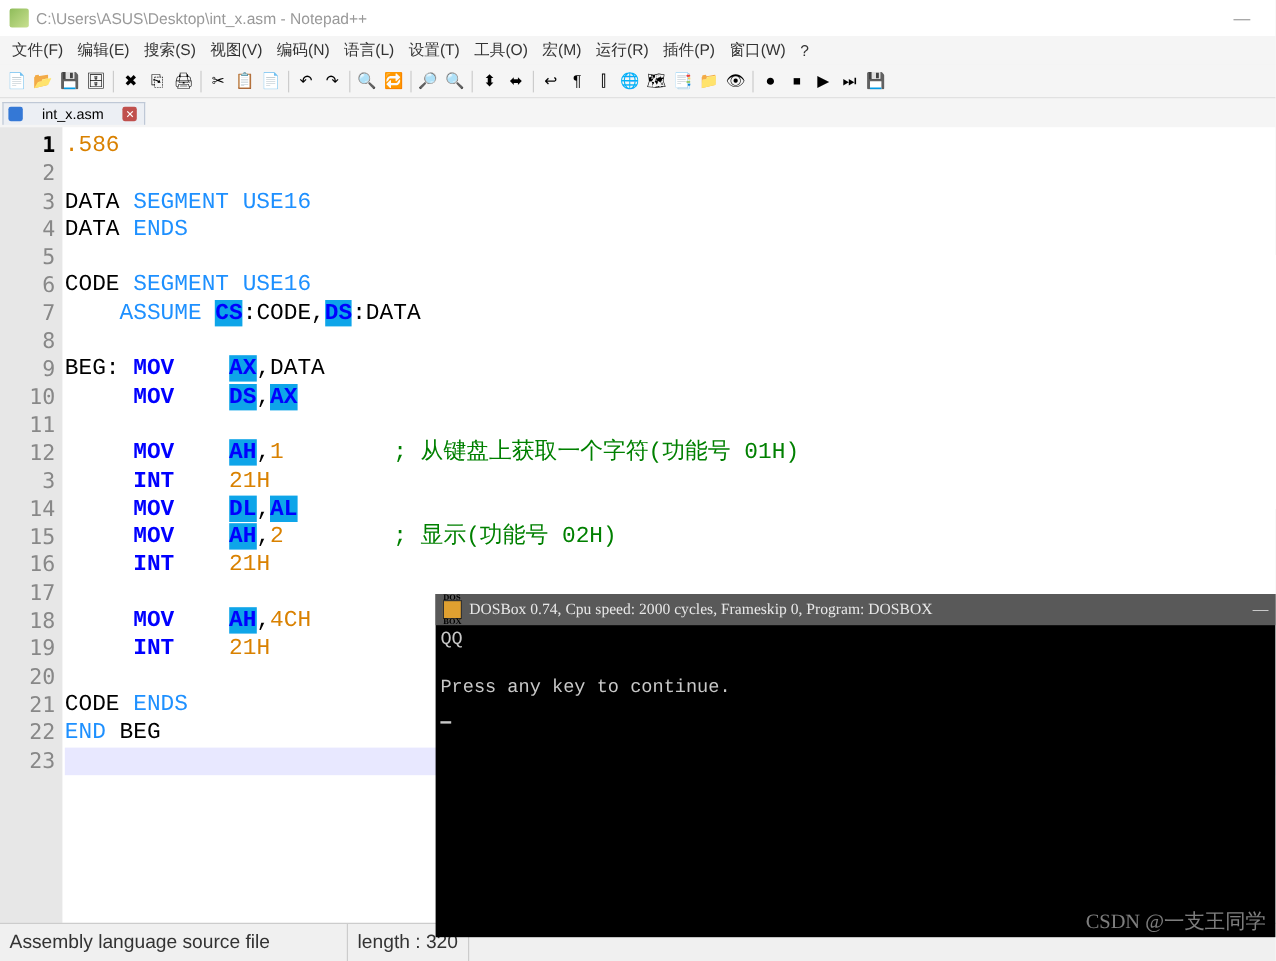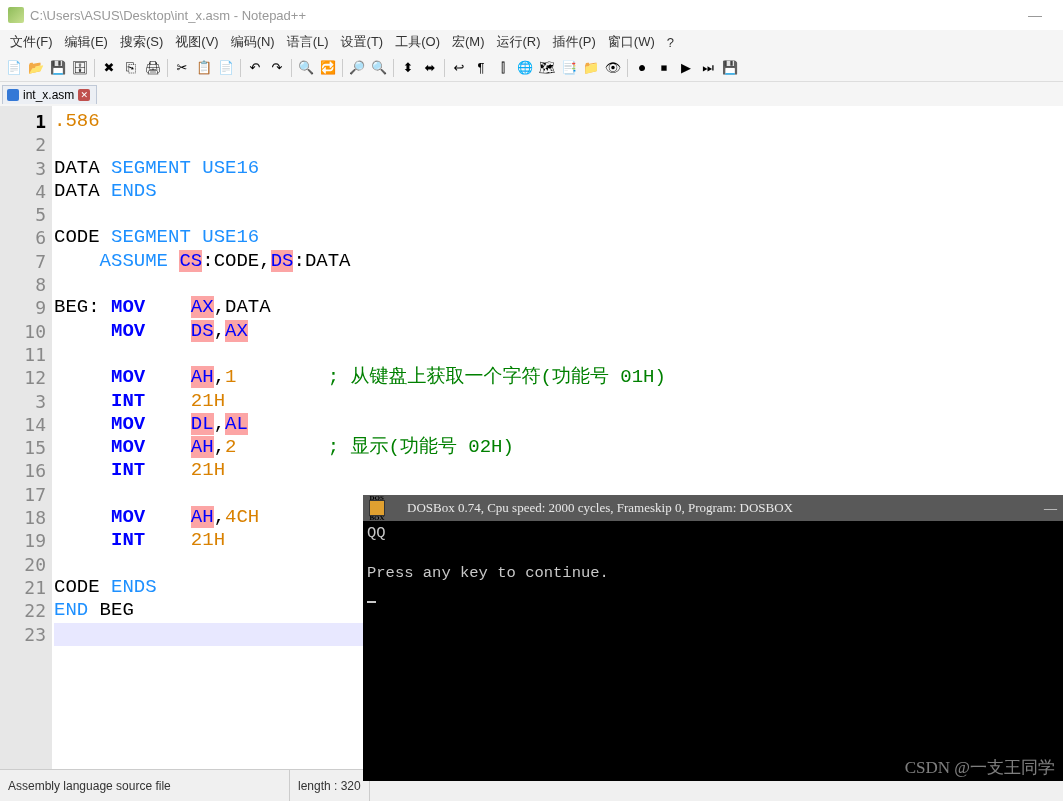--- a/index.html
+++ b/index.html
@@ -7,41 +7,41 @@
 .titlebar { height:30px; background:#fff; display:flex; align-items:center; padding:0 8px; color:#999; font-size:13px; }
 .titlebar .ico { width:16px; height:16px; margin-right:6px; background:linear-gradient(135deg,#8fbc5a,#c8e090); border-radius:2px; }
 .title-spacer { flex:1; }
 .win-btn { width:40px; text-align:center; color:#999; font-size:14px; }
 .menubar { height:24px; background:#f5f5f5; display:flex; align-items:center; padding:0 4px; gap:0; color:#333; font-size:13px; }
 .menubar span { padding:2px 6px; }
 .toolbar { height:28px; background:#f5f5f5; display:flex; align-items:center; padding:2px 4px; gap:2px; border-bottom:1px solid #ddd; }
 .tb { width:20px; height:20px; display:flex; align-items:center; justify-content:center; font-size:13px; }
 .sep { width:1px; height:18px; background:#ccc; margin:0 2px; }
 .tabbar { height:24px; background:#f5f5f5; display:flex; align-items:center; padding:0; }
-.tab { background:#eceff4; border:1px solid #bfc8d6; border-bottom:none; padding:2px 6px 2px 4px; display:flex; align-items:center; gap:4px; font-size:12px; margin-left:2px; }
+.tab { background:#eceff4; border:1px solid #bfc8d6; border-bottom:none; padding:2px 6px 2px 4px; display:flex; align-items:center; gap:16px; font-size:12px; margin-left:2px; }
 .tab .dot { width:12px; height:12px; background:#3478d6; border-radius:2px; }
 .tab .x { width:12px; height:12px; background:#c0504d; color:#fff; border-radius:2px; font-size:9px; display:flex; align-items:center; justify-content:center; }
 .editor { display:flex; height:676px; background:#fff; }
 .gutter { width:52px; background:#e7e7e7; text-align:right; padding:4px 6px 0 0; color:#888; font-family:Consolas,monospace; font-size:18px; line-height:23.3px; }
 .gutter .cur { color:#000; font-weight:bold; }
 .code { flex:1; font-family:Consolas,"Courier New",monospace; font-size:19px; line-height:23.3px; padding:4px 0 12px 2px; color:#000; white-space:pre; position:relative; }
 .code .row { height:23.3px; }
 .code .curline { background:#e8e8ff; }
 .dir { color:#d98100; }
 .kw { color:#1e90ff; }
 .kw2 { color:#0000ff; font-weight:bold; }
-.reg { color:#0000ff; font-weight:normal; background:#fca5a5; }
+.reg { color:#0000ff; font-weight:bold; background:#0ea5e9; }
 .num { color:#d98100; }
 .cmt { color:#008000; }
 .lbl { color:#000; }
-.statusbar { position:absolute; bottom:0; left:0; right:0; height:32px; background:#f0f0f0; border-top:1px solid #ccc; display:flex; align-items:center; font-size:12px; color:#333; }
+.statusbar { position:absolute; bottom:0; left:0; right:0; height:32px; background:#f0f0f0; border-top:1px solid #ccc; display:flex; align-items:center; font-size:16px; color:#333; }
 .statusbar .cell { padding:0 8px; border-right:1px solid #ccc; height:100%; display:flex; align-items:center; }
 .statusbar .cell:first-child { width:290px; }
 .dosbox { position:absolute; top:495px; left:363px; width:700px; height:286px; background:#000; color:#c8c8c8; font-family:"Courier New",monospace; font-size:15.5px; line-height:20px; }
-.dosbox-title { height:26px; background:#595959; color:#e8e8e8; display:flex; align-items:center; padding:0 6px; font-family:"Segoe UI"; font-size:13px; gap:22px; }
+.dosbox-title { height:26px; background:#595959; color:#e8e8e8; display:flex; align-items:center; padding:0 6px; font-family:"Segoe UI"; font-size:13px; gap:6px; }
 .dosbox-title .ico { width:16px; height:16px; background:#e0a030; color:#000; font-size:7px; display:flex; align-items:center; justify-content:center; font-weight:bold; border:1px solid #333; }
 .dosbox-title .sp { flex:1; }
 .dosbox-body { padding:2px 4px; white-space:pre; }
 .cursor { display:inline-block; width:9px; height:2px; background:#c8c8c8; vertical-align:bottom; }
 .watermark { position:absolute; bottom:22px; right:8px; color:rgba(230,230,230,0.55); font-size:17px; font-family:"Microsoft YaHei"; z-index:10;margin-left:41px; }
 </style>
 </head>
 <body>
 
 <div class="titlebar">

